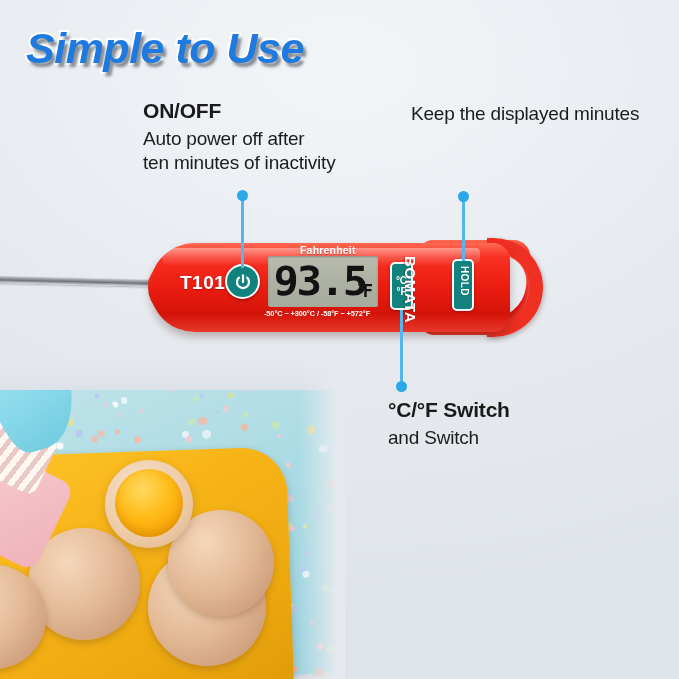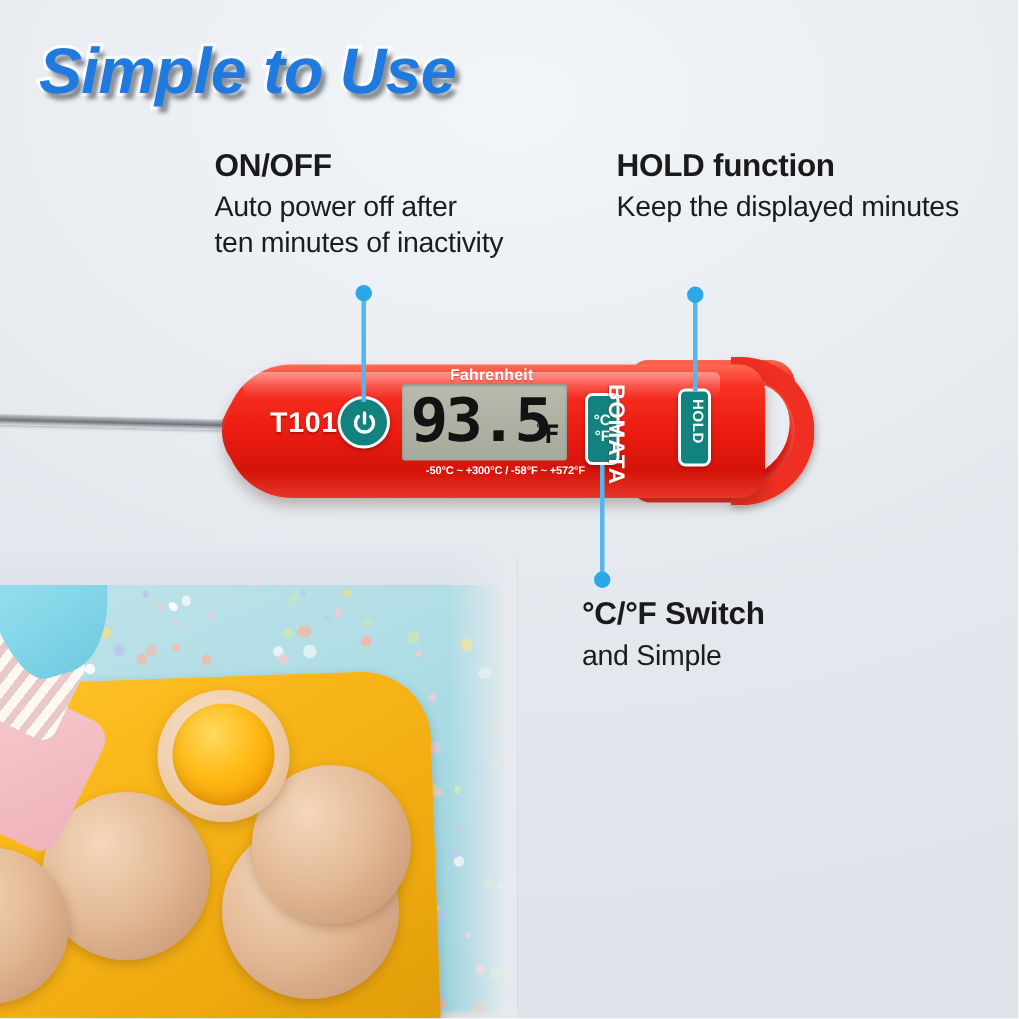--- a/index.html
+++ b/index.html
@@ -139,21 +139,21 @@
     transform:scaleX(1.05) skewX(-1deg); transform-origin:left top;
   }
   #lcd-unit{
     position:absolute; right:5px; bottom:7px;
     font-family:"DejaVu Sans Mono", monospace;
     font-size:17px; font-weight:bold; color:#121212; line-height:1;
   }
   #lcd-unit .deg{ font-size:10px; vertical-align:super; }
 
   #range{
-    position:absolute; left:264px; top:309px; width:126px; text-align:right;
+    position:absolute; left:264px; top:309px; width:126px; text-align:left;
     font-size:7.4px; font-weight:bold; color:#ffffff; letter-spacing:-0.1px;
     white-space:nowrap;
   }
 
   
   #cf-btn{
     position:absolute; left:390px; top:262px; width:23px; height:48px;
     background:#11827d; border:2px solid #ffffff; border-radius:5px;
     display:flex; flex-direction:column; align-items:center; justify-content:center;
     gap:1px; box-shadow:0 1px 3px rgba(0,0,0,.3);
@@ -465,26 +465,25 @@
 
   <div class="callout" id="c-onoff">
     <div class="head">ON/OFF</div>
     <div class="body">
       <span>Auto power off after</span>
       <span>ten minutes of inactivity</span>
     </div>
   </div>
 
   <div class="callout" id="c-hold">
-    <div class="head">HOLD function</div>
     <div class="body">
       <span>Keep the displayed minutes</span>
     </div>
   </div>
 
   <div class="callout" id="c-cf">
     <div class="head">°C/°F Switch</div>
     <div class="body">
-      <span>and Simple</span>
+      <span>and Switch</span>
     </div>
   </div>
 
 </div>
 
 </body></html>

